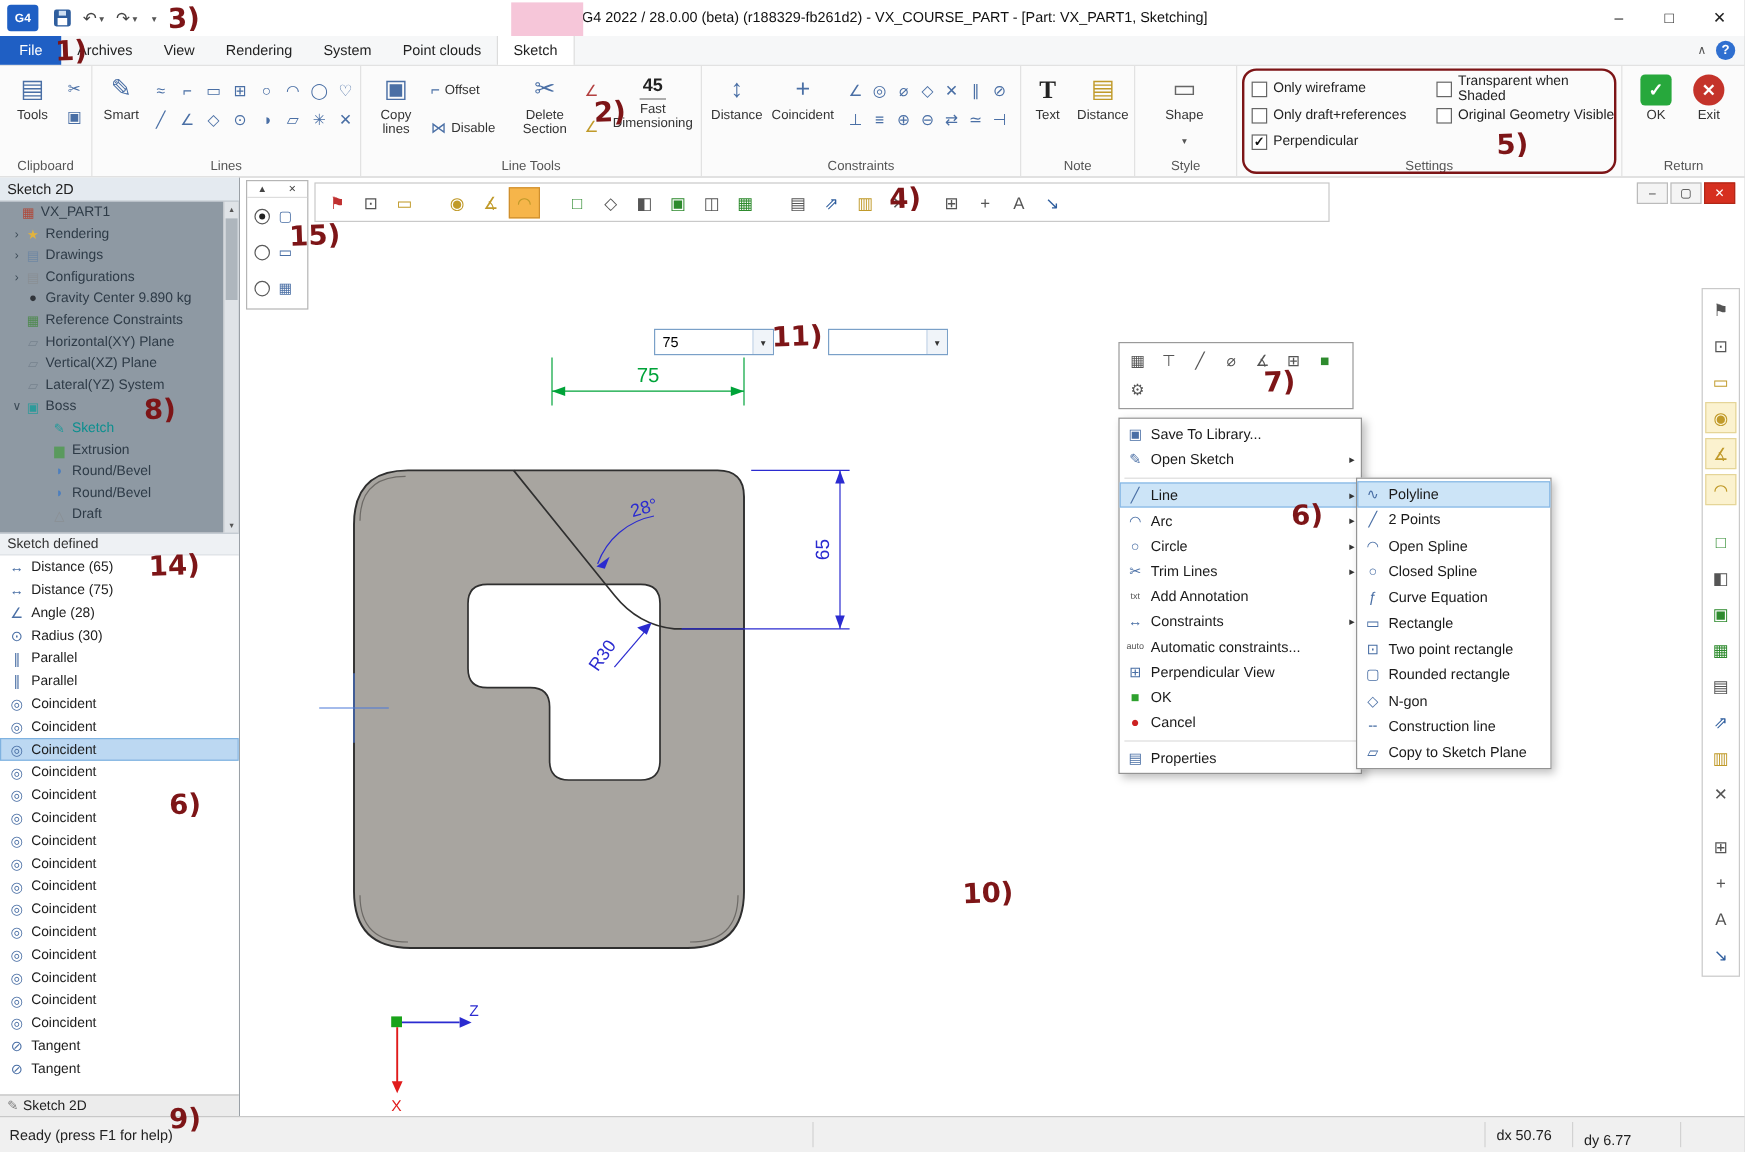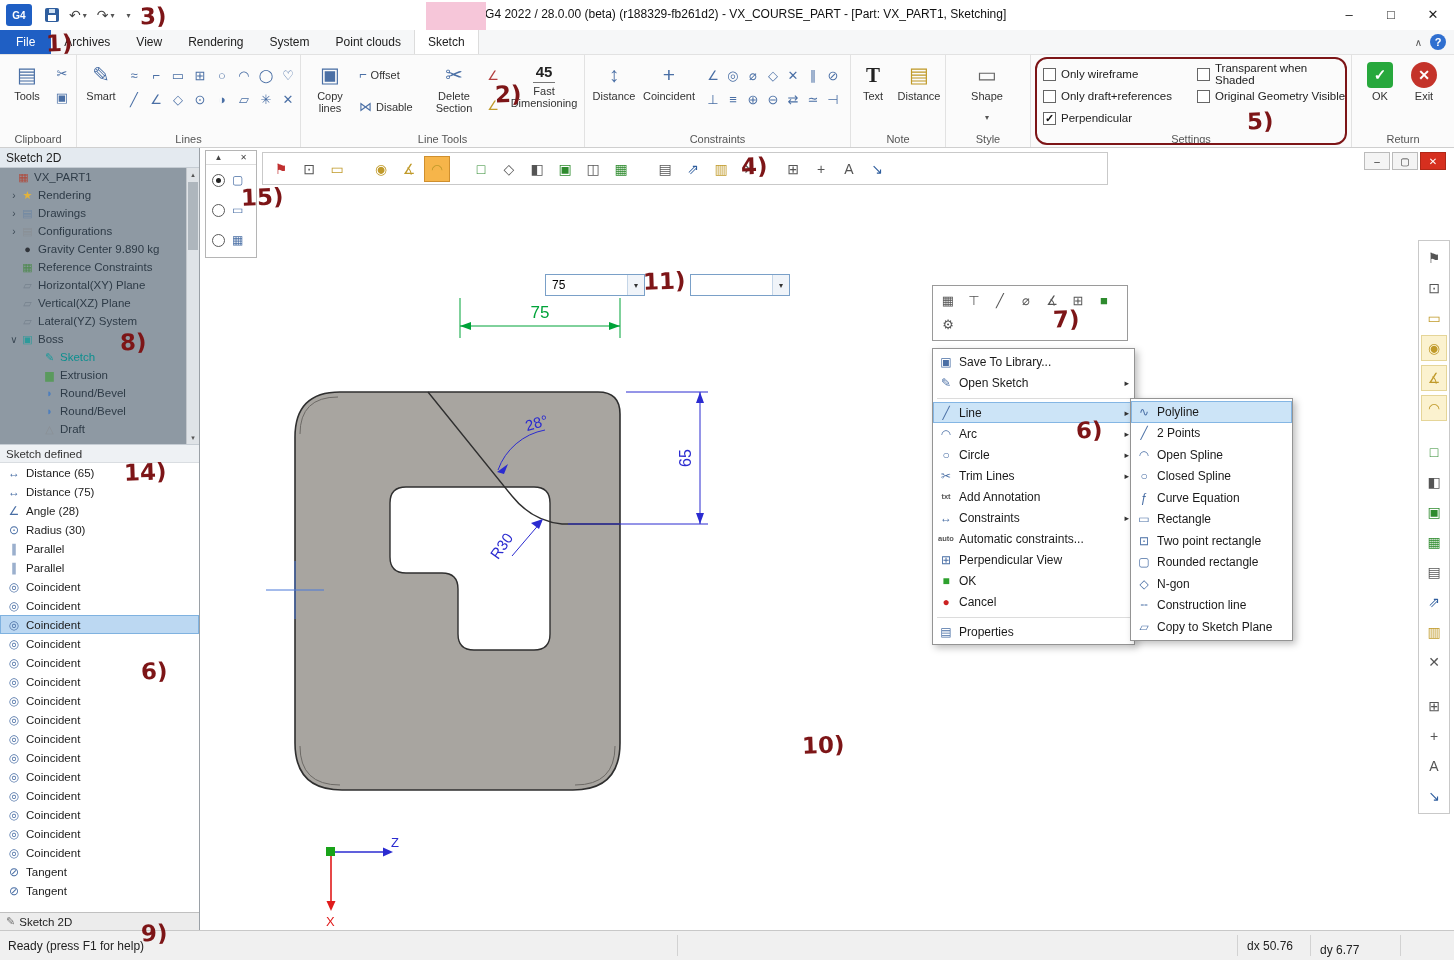--- a/index.html
+++ b/index.html
@@ -101,21 +101,21 @@
 .combo input{flex:1;border:none;outline:none;font-size:12px;padding-left:6px;min-width:0;font-family:inherit;background:transparent}
 .combo .drop{width:17px;height:100%;border-left:1px solid #c5d6e8;display:flex;align-items:center;justify-content:center;font-size:8px;color:#333;background:#f0f4f9;flex:none}
 
 #mini7{position:absolute;left:932px;top:285px;width:196px;height:56px;background:#fff;border:1px solid #9a9a9a;z-index:6;padding:2px 3px}
 .m7row{display:flex;gap:2px}
 #mini7 .tbtn{width:24px;height:24px;font-size:13px}
 
 #cmenu{position:absolute;left:932px;top:348px;width:203px;background:#fff;border:1px solid #949494;box-shadow:3px 3px 7px rgba(0,0,0,.25);z-index:10;padding:2px 0}
 .cmi{height:21px;display:flex;align-items:center;font-size:12px;color:#1a1a1a;position:relative;padding-right:14px}
 .cmi .ic{width:26px;text-align:center;font-size:12px;color:#4a6fa5;flex:none}
-.cmi.smallic .ic{font-size:7.5px;font-weight:bold;color:#555}
+.cmi.smallic .ic{font-size:7.5px;font-weight:normal;color:#555}
 .cmi.sub::after{content:"▸";position:absolute;right:5px;font-size:9px;color:#333}
 .cmi.hl{background:#cce4f7;outline:1px solid #84b6e4;outline-offset:-1px}
 .cmi.sep{height:4px;margin:2px 4px 3px 4px;border-bottom:1px solid #dcdcdc;padding:0}
 #csub{position:absolute;left:1130px;top:398px;width:163px;background:#fff;border:1px solid #949494;box-shadow:3px 3px 7px rgba(0,0,0,.25);z-index:11;padding:2px 0}
 #csub .cmi{height:21.5px}
 
 #stoolbar{position:absolute;left:1418px;top:240px;width:32px;background:#fff;border:1px solid #c9c9c9;z-index:5;display:flex;flex-direction:column;align-items:center;padding:4px 0;gap:4px}
 #stoolbar .gap{margin-top:14px}
 
 #statusbar{position:absolute;left:0;top:930px;width:100%;height:30px;background:#f0f0f0;border-top:1px solid #c8c8c8;font-size:12px;color:#222;z-index:2}

